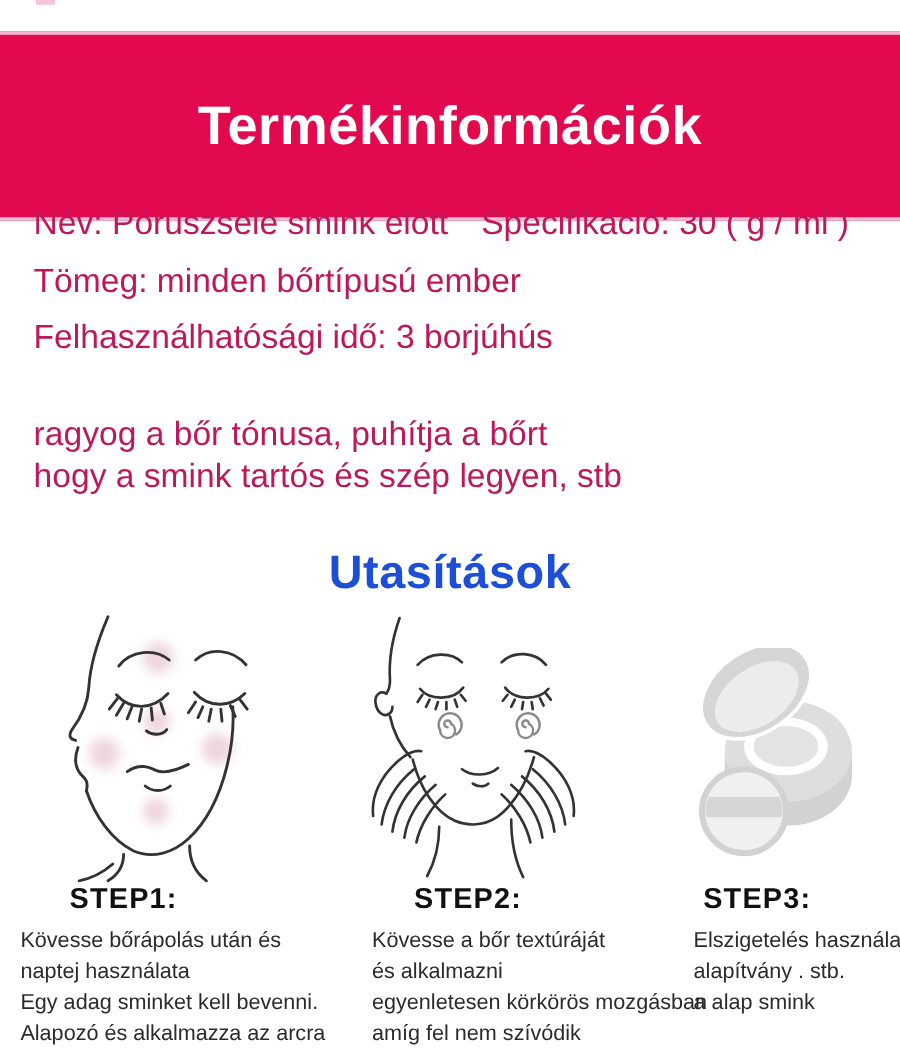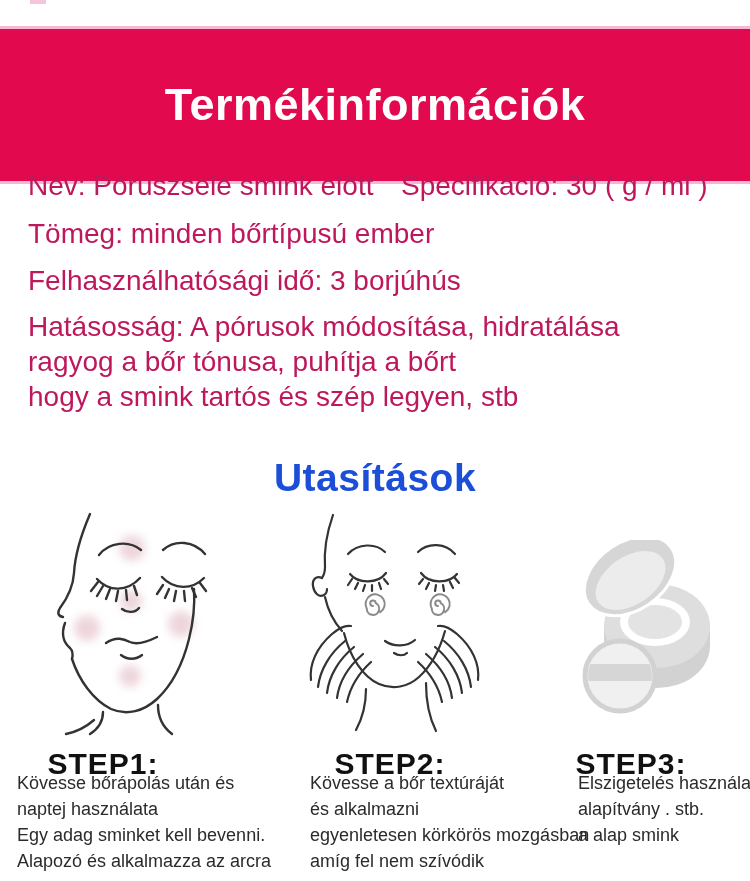--- a/index.html
+++ b/index.html
@@ -24,21 +24,21 @@
     position:absolute;left:28px;font-size:28px;color:#be185d;white-space:nowrap;
   }
   .spec{position:absolute;left:373px;top:0;}
   .section-heading{
     position:absolute;left:0;top:456px;width:750px;text-align:center;
     color:#1d4ed8;font-size:39px;font-weight:bold;letter-spacing:.5px;
   }
   .step-icon{position:absolute;}
   .step-label{
     position:absolute;top:736px;width:150px;text-align:center;
-    font-size:30px;font-weight:bold;color:#111111;letter-spacing:1px;white-space:nowrap;margin-top:11px;
+    font-size:24px;font-weight:bold;color:#111111;letter-spacing:1px;white-space:nowrap;
   }
   .step-caption{
     position:absolute;top:770px;font-size:18px;line-height:26px;color:#2b2b2b;white-space:nowrap;
   }
   .lbl1{left:28px;} .lbl2{left:315px;} .lbl3{left:561px;width:140px;}
   .cap1{left:17px;} .cap2{left:310px;} .cap3{left:578px;}
   svg{display:block;}
 </style>
 </head>
 <body>
@@ -50,21 +50,20 @@
   <div class="banner">
     <div class="banner-title">Termékinformációk</div>
   </div>
 
   <div class="info-line" style="top:170px;">
     <span>Név: Póruszselé smink előtt</span>
     <span class="spec">Specifikáció: 30 ( g / ml )</span>
   </div>
   <div class="info-line" style="top:218px;">Tömeg: minden bőrtípusú ember</div>
   <div class="info-line" style="top:265px;">Felhasználhatósági idő: 3 borjúhús</div>
-  <div class="info-line" style="top:311px;">Hatásosság: A pórusok módosítása, hidratálása</div>
   <div class="info-line" style="top:346px;">ragyog a bőr tónusa, puhítja a bőrt</div>
   <div class="info-line" style="top:381px;">hogy a smink tartós és szép legyen, stb</div>
 
   <div class="section-heading">Utasítások</div>
 
   <div class="step-icon" style="left:10px;top:508px;">
     <svg width="242" height="228" viewBox="0 0 242 228">
       <defs>
           <filter id="blur1" x="-60%" y="-60%" width="220%" height="220%">
             <feGaussianBlur stdDeviation="4.5"></feGaussianBlur>

